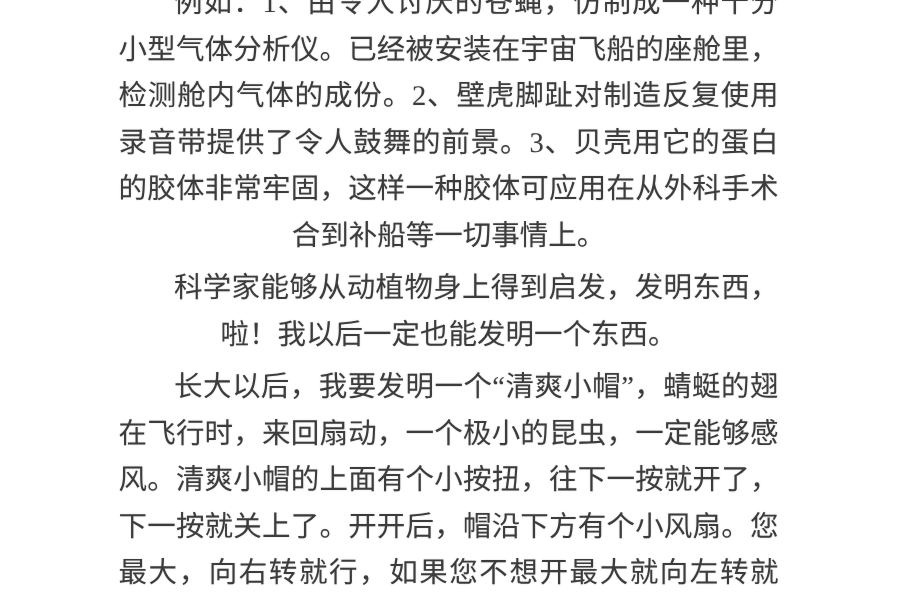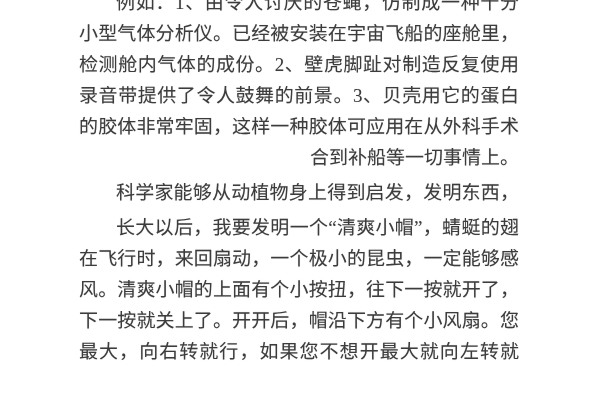--- a/index.html
+++ b/index.html
@@ -30,21 +30,21 @@
     font-size: 19px;
     line-height: 31px;
     letter-spacing: 0;
     text-shadow: 0 0 1px rgba(40,40,40,0.25);
   }
   .para { margin: 0; padding: 0; }
   .para + .para { margin-top: 4px; }
   .line {
     height: 31px;
     white-space: nowrap;
-    text-align: right;
+    text-align: center;
   }
   .line.justify {
     white-space: normal;
     text-align: justify;
     text-align-last: justify;
     text-justify: inter-character;
     overflow: hidden;
   }
   .line.indent { text-indent: 37px; }
 </style>
@@ -56,20 +56,21 @@
       <div class="para">
         <div class="line justify indent">例如：1、由令人讨厌的苍蝇，仿制成一种十分奇特的</div>
         <div class="line justify">小型气体分析仪。已经被安装在宇宙飞船的座舱里，用来</div>
         <div class="line justify">检测舱内气体的成份。2、壁虎脚趾对制造反复使用的粘性</div>
         <div class="line justify">录音带提供了令人鼓舞的前景。3、贝壳用它的蛋白质生成</div>
         <div class="line justify">的胶体非常牢固，这样一种胶体可应用在从外科手术的缝</div>
         <div class="line">合到补船等一切事情上。</div>
       </div>
       <div class="para">
         <div class="line justify indent">科学家能够从动植物身上得到启发，发明东西，当然</div>
+        <div class="line">啦！我以后一定也能发明一个东西。</div>
       </div>
       <div class="para">
         <div class="line justify indent">长大以后，我要发明一个“清爽小帽”，蜻蜓的翅膀</div>
         <div class="line justify">在飞行时，来回扇动，一个极小的昆虫，一定能够感觉到</div>
         <div class="line justify">风。清爽小帽的上面有个小按扭，往下一按就开了，再往</div>
         <div class="line justify">下一按就关上了。开开后，帽沿下方有个小风扇。您想开</div>
         <div class="line justify">最大，向右转就行，如果您不想开最大就向左转就行。小</div>
       </div>
     </div>
 </div>

